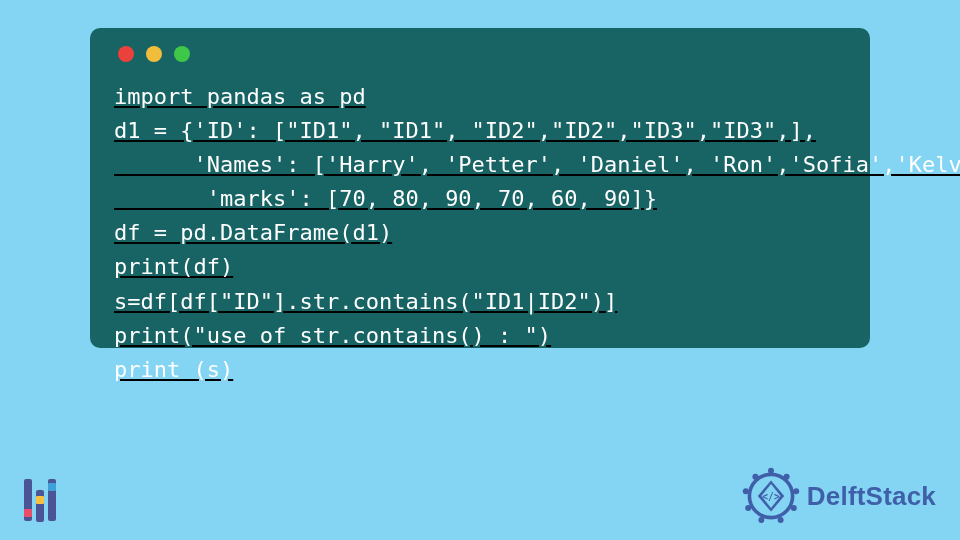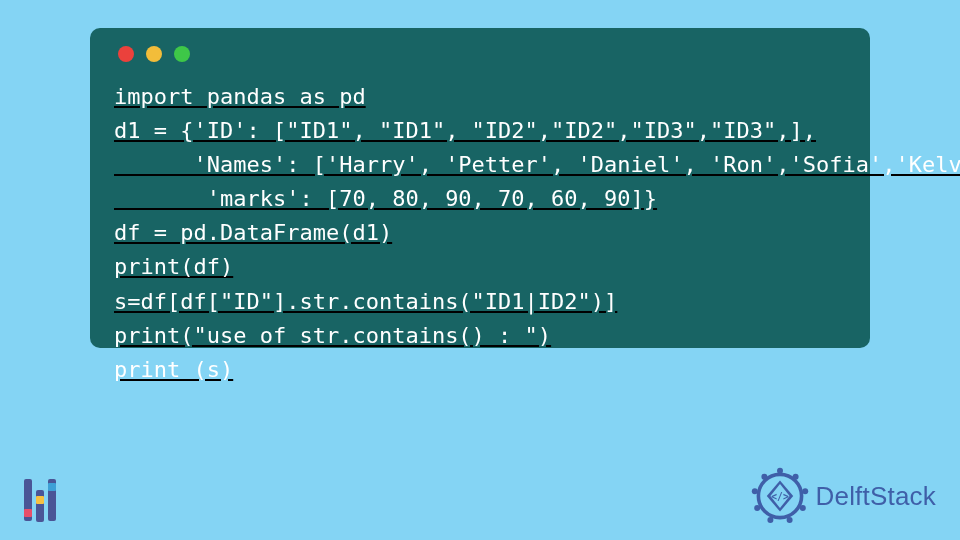--- a/index.html
+++ b/index.html
@@ -101,21 +101,21 @@
     display: flex;
     align-items: center;
     gap: 6px;
   }
   .logo-right svg {
     width: 60px;
     height: 60px;
   }
   .logo-right .brand {
     font-size: 26px;
-    font-weight: 400;
+    font-weight: 700;
     color: #3f5fa8;
     letter-spacing: 0.2px;
   }
 </style>
 </head>
 <body>
 
 <div class="code-panel">
   <div class="traffic-lights">
     <div class="light red"></div>

